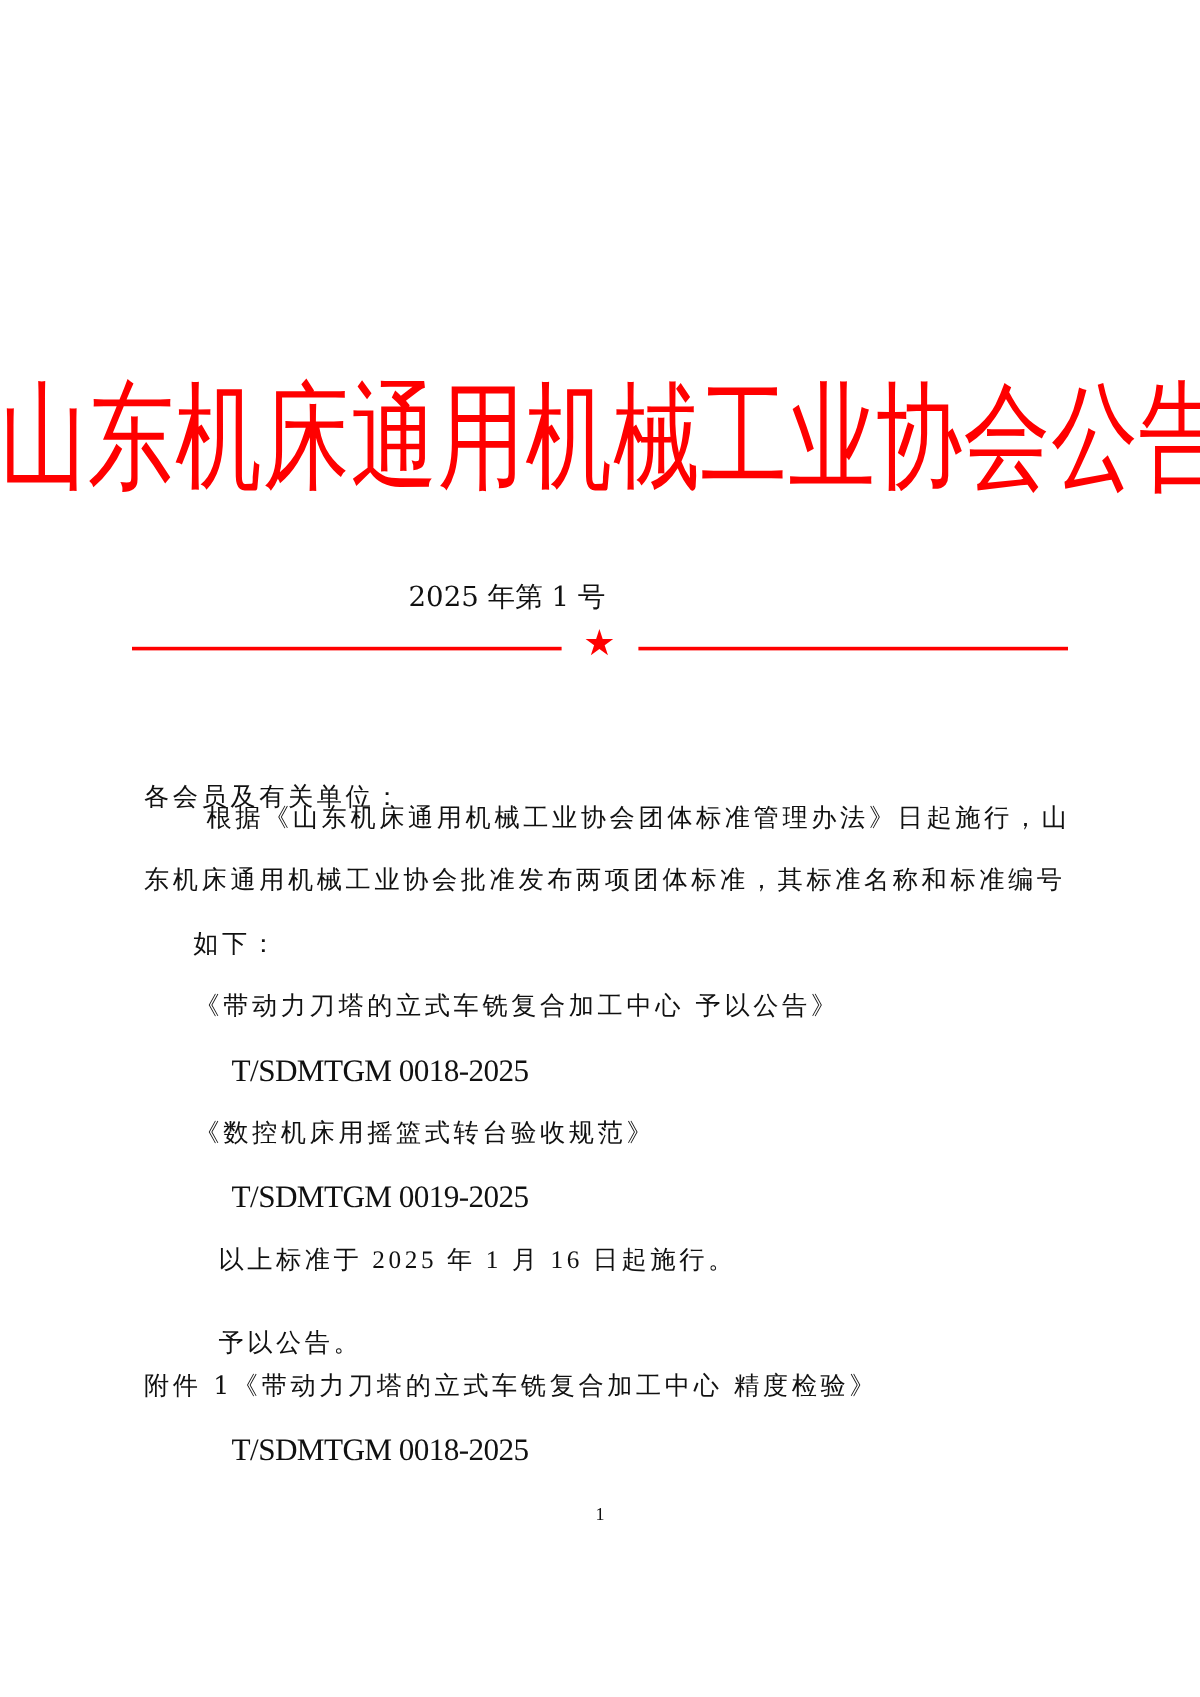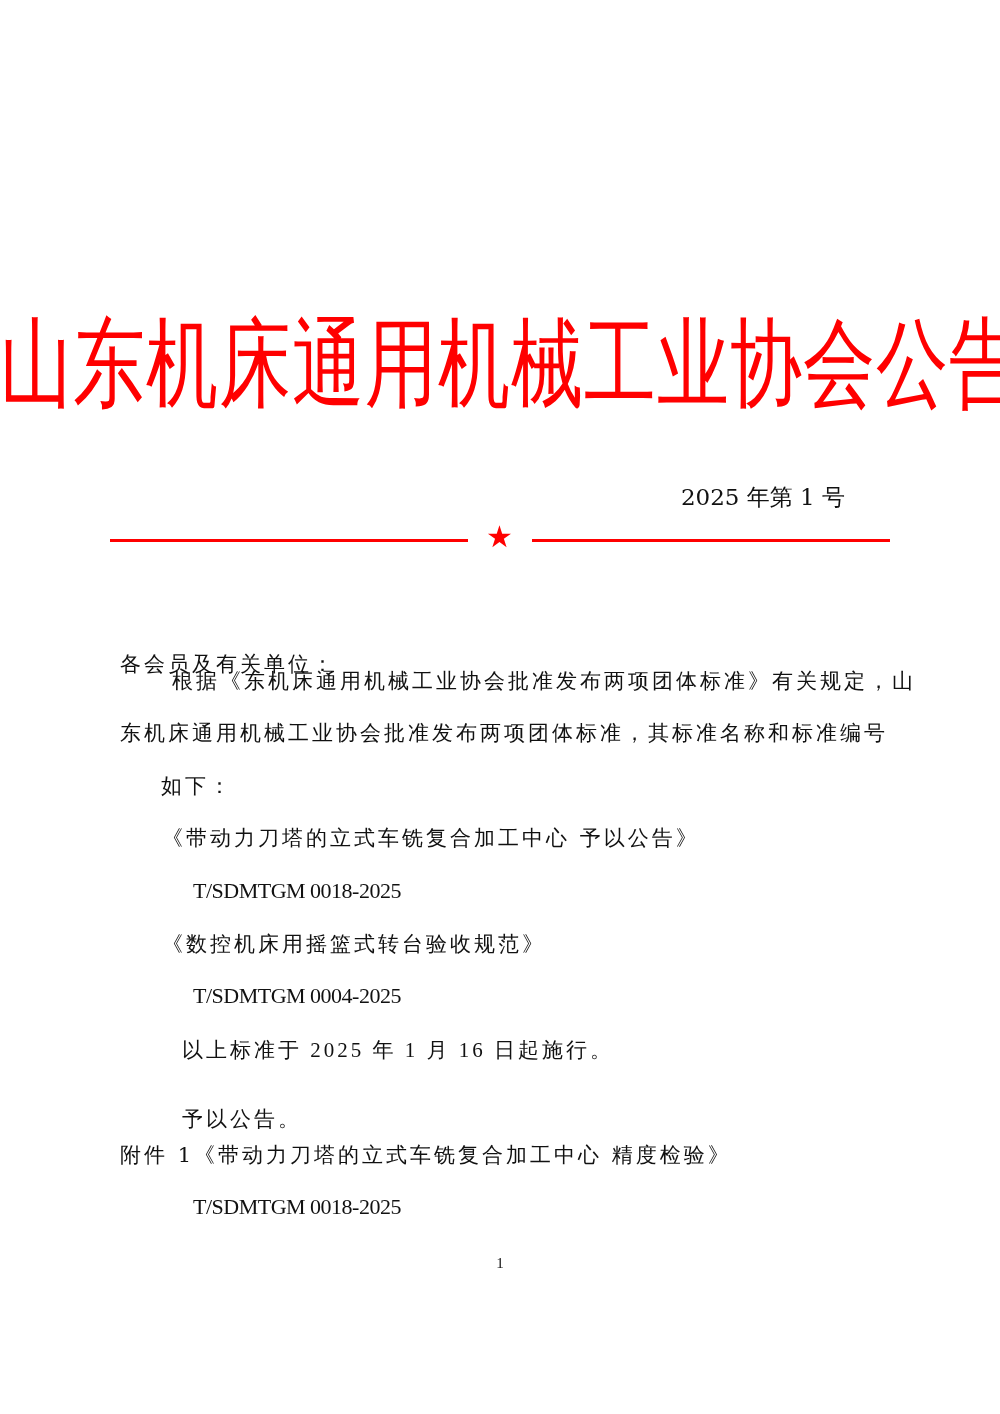--- a/index.html
+++ b/index.html
@@ -3,48 +3,48 @@
   <meta charset="utf-8">
   <style>
     html, body { margin: 0; padding: 0; background: #ffffff; }
     body { width: 1000px; height: 1414px; position: relative; overflow: hidden;
            font-family: "DejaVu Serif", "Liberation Serif", serif; color: #111; }
     .abs { position: absolute; white-space: nowrap; }
     .title { left: 0; width: 1000px; top: 300px; text-align: center;
              font-family: "DejaVu Sans", sans-serif; font-size: 72px; color: #ff0000;
              letter-spacing: 1px; transform: scaleY(1.35); transform-origin: top center;
              font-weight: 300; }
-    .docno { left: 0; width: 845px; top: 482px; text-align: right; font-size: 23px; }
+    .docno { left: 0; width: 845px; top: 482px; text-align: center; font-size: 23px; }
     .rule { height: 3px; background: #ff0000; top: 539px; }
     .rule.left { left: 110px; width: 358px; }
     .rule.right { left: 532px; width: 358px; }
     .star { left: 486px; top: 522px; font-size: 30px; color: #ff0000; line-height: 1; }
     .p { font-size: 21px; letter-spacing: 3px; }
-    .code { font-family: "Liberation Serif", serif; font-size: 22px; letter-spacing: -0.5px; }
+    .code { font-family: "Liberation Serif", serif; font-size: 26px; letter-spacing: -0.5px; }
     .pagenum { left: 0; width: 1000px; text-align: center; top: 1255px; font-size: 15px;
                font-family: "Liberation Serif", serif; }
   </style>
 </head>
 <body>
 
 <div class="abs title">山东机床通用机械工业协会公告</div>
 <div class="abs docno">2025 年第 1 号</div>
 
 <div class="abs rule left"></div>
 <div class="abs star">★</div>
 <div class="abs rule right"></div>
 
 <div class="abs p" style="left:120px; top:614px;margin-top:36px;">各会员及有关单位：</div>
-<div class="abs p" style="left:172px; top:667px;">根据《东机床通用机械工业协会批准发布两项团体标准》有关规定，山</div>
+<div class="abs p" style="left:172px; top:667px;">根据《山东机床通用机械工业协会团体标准管理办法》日起施行，山</div>
 <div class="abs p" style="left:120px; top:719px;">东机床通用机械工业协会批准发布两项团体标准，其标准名称和标准编号</div>
 <div class="abs p" style="left:116px; top:772px;margin-left:45px;">如下：</div>
 
 <div class="abs p" style="left:162px; top:824px;">《带动力刀塔的立式车铣复合加工中心 予以公告》</div>
 <div class="abs code" style="left:193px; top:878px;">T/SDMTGM 0018-2025</div>
 <div class="abs p" style="left:162px; top:930px;">《数控机床用摇篮式转台验收规范》</div>
-<div class="abs code" style="left:193px; top:983px;">T/SDMTGM 0004-2025</div>
+<div class="abs code" style="left:193px; top:983px;">T/SDMTGM 0019-2025</div>
 
 <div class="abs p" style="left:182px; top:1036px;font-family:Liberation Serif, serif;">以上标准于 2025 年 1 月 16 日起施行。</div>
 <div class="abs p" style="left:182px; top:1089px;margin-top:16px;">予以公告。</div>
 <div class="abs p" style="left:120px; top:1141px;">附件 1《带动力刀塔的立式车铣复合加工中心 精度检验》</div>
 <div class="abs code" style="left:193px; top:1194px;">T/SDMTGM 0018-2025</div>
 
 <div class="abs pagenum">1</div>
 
 </body></html>

